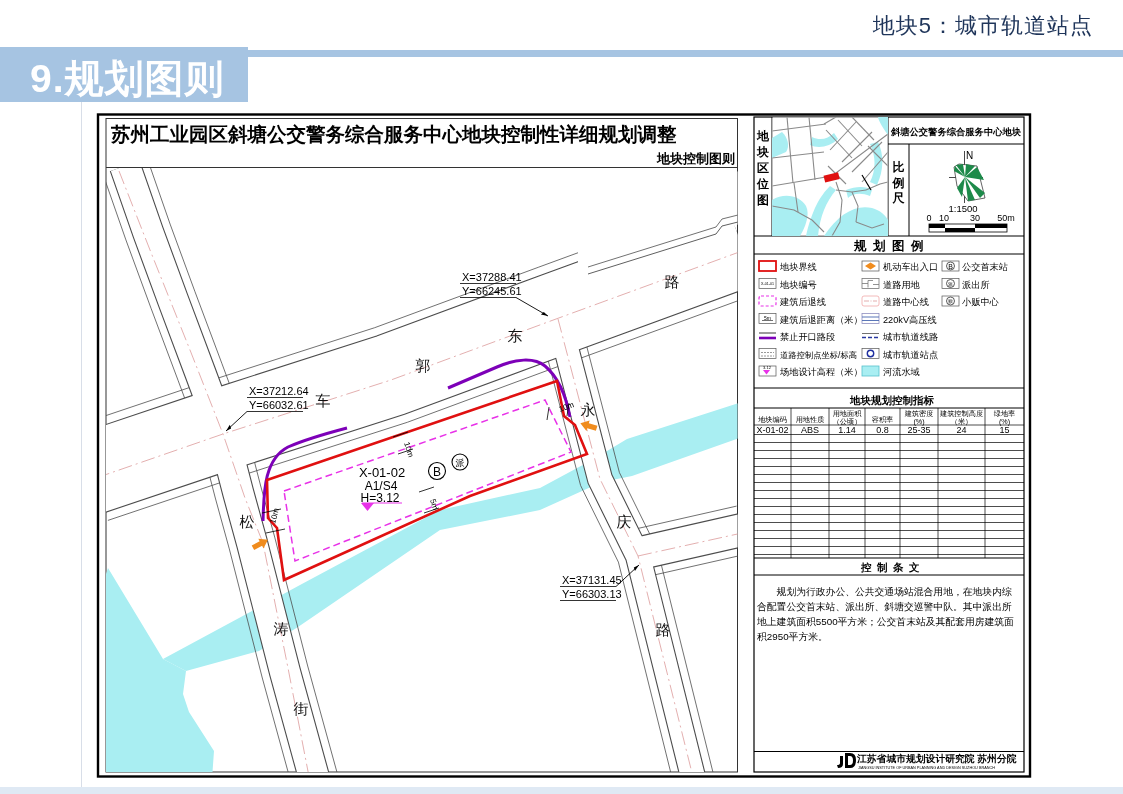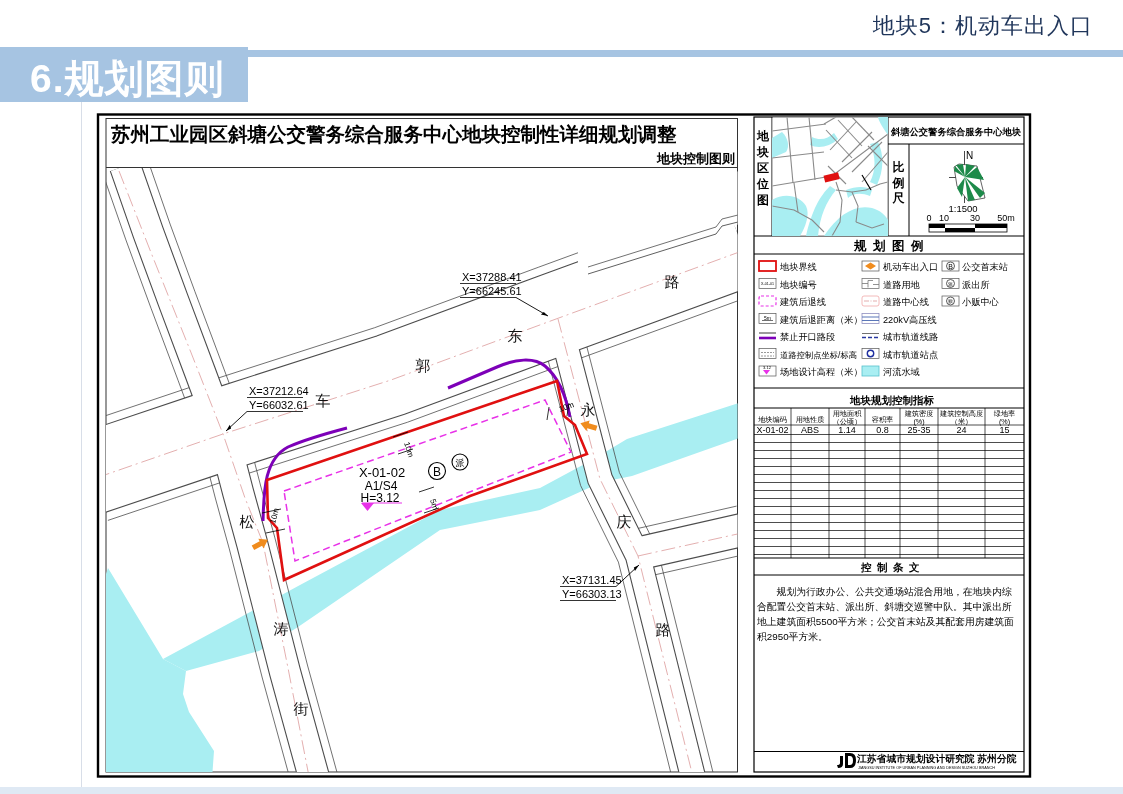--- a/index.html
+++ b/index.html
@@ -1,27 +1,27 @@
 <!DOCTYPE html>
 <html><head><meta charset="utf-8">
 <style>
 html,body{margin:0;padding:0;background:#fff;}
 body{width:1123px;height:794px;position:relative;overflow:hidden;
  font-family:"Liberation Sans",sans-serif;}
 .abs{position:absolute;}
 </style></head>
 <body>
 
-<div class="abs" style="right:30px;top:11px;font-size:22px;color:#1f355a;font-weight:500;letter-spacing:1px;">地块5：机动车出入口</div>
+<div class="abs" style="right:30px;top:11px;font-size:22px;color:#1f355a;font-weight:500;letter-spacing:1px;">地块5：城市轨道站点</div>
 
 <div class="abs" style="left:0;top:50px;width:1123px;height:7px;background:#a6c4e2;"></div>
 
 <div class="abs" style="left:0;top:47px;width:248px;height:55px;background:#a6c4e2;"></div>
 
-<div class="abs" style="left:30px;top:52px;font-size:39px;font-weight:bold;color:#fff;letter-spacing:1px;">6.规划图则</div>
+<div class="abs" style="left:30px;top:52px;font-size:39px;font-weight:bold;color:#fff;letter-spacing:1px;">9.规划图则</div>
 
 <div class="abs" style="left:81px;top:102px;width:1px;height:686px;background:#d8dee8;"></div>
 
 <div class="abs" style="left:0;top:787px;width:1123px;height:7px;background:#dfe9f4;"></div>
 <svg width="1123" height="794" viewBox="0 0 1123 794" xmlns="http://www.w3.org/2000/svg" style="position:absolute;left:0;top:0">
 <defs>
       <clipPath id="mapclip">
         <rect x="106" y="168" width="631.5" height="604"></rect>
       </clipPath>
     </defs>

